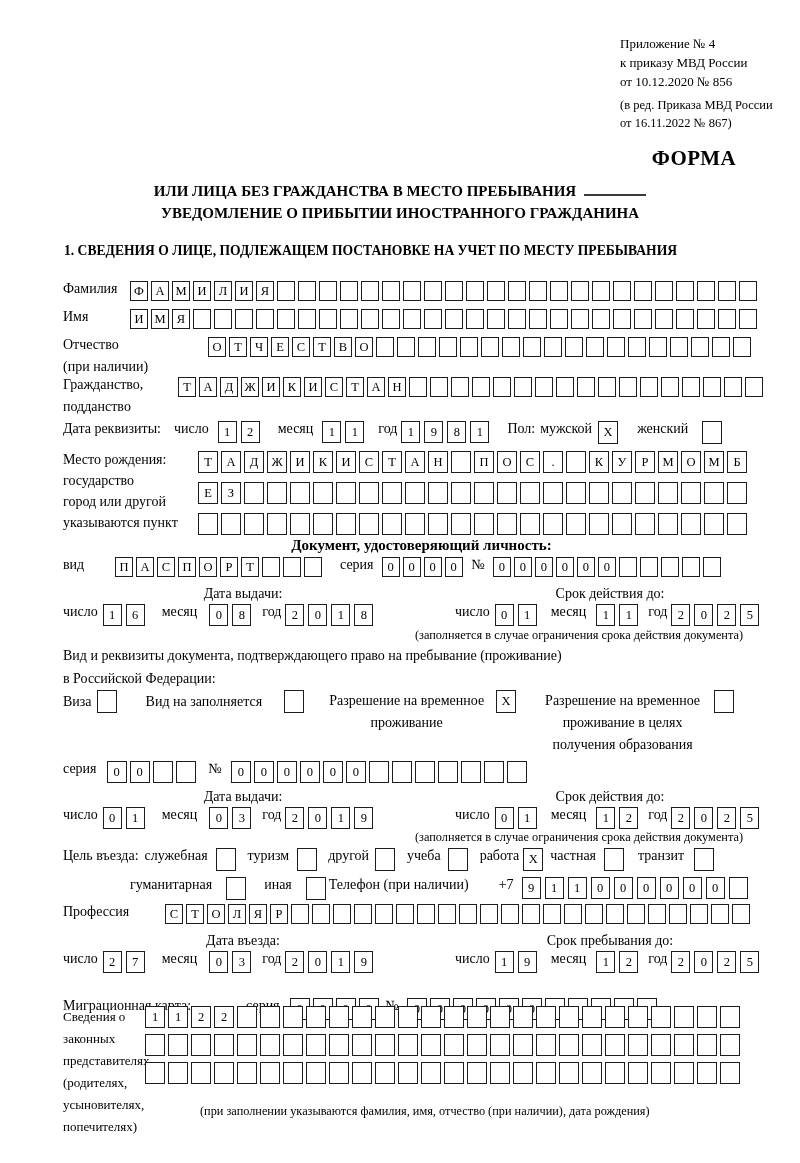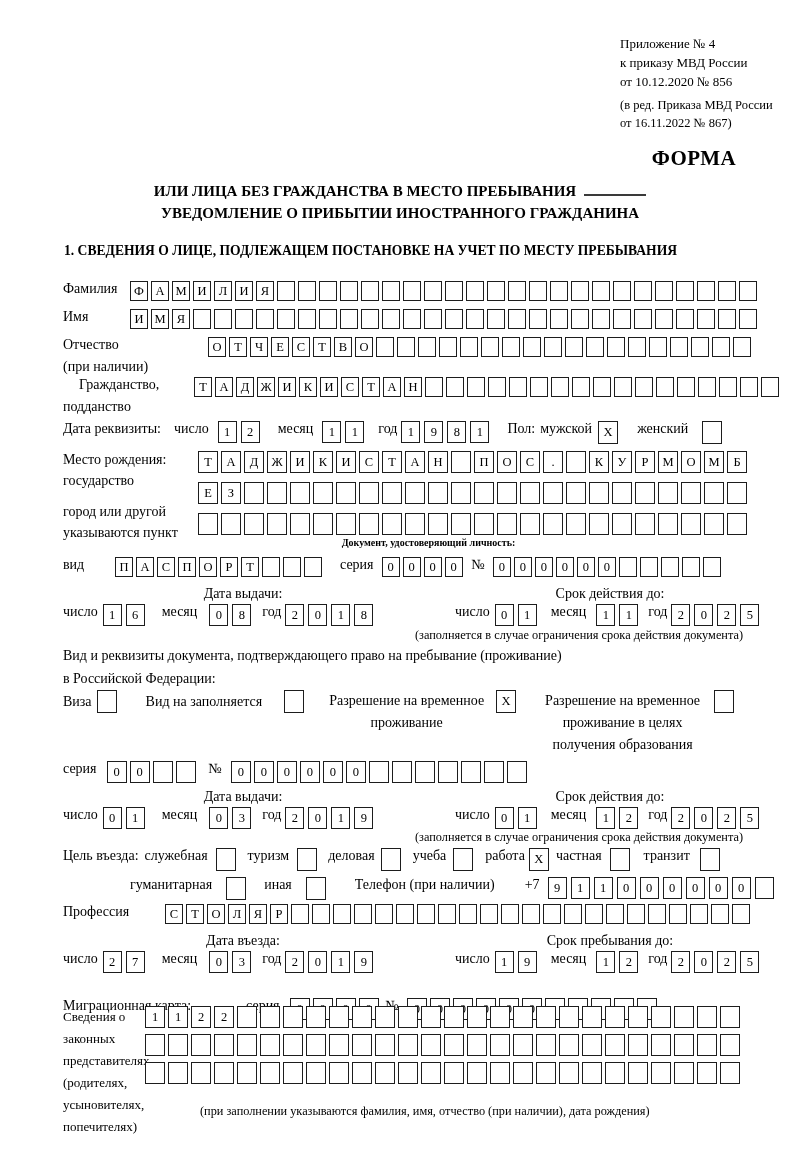--- a/index.html
+++ b/index.html
@@ -146,21 +146,21 @@
         <span class="cb"></span>
         <span class="cb"></span>
         <span class="cb"></span>
         <span class="cb"></span>
         <span class="cb"></span>
         <span class="cb"></span>
       </span>
   </div>
   <div class="abs lbl" style="left:63px;top:359px;">(при наличии)</div>
 
-  <div class="abs row" style="left:63px;top:377px;margin-left:16px;">
+  <div class="abs row" style="left:63px;top:377px;">
     <span class="lbl" style="width:115px;">Гражданство,</span>
     <span class="boxes">
         <span class="cb">Т</span>
         <span class="cb">А</span>
         <span class="cb">Д</span>
         <span class="cb">Ж</span>
         <span class="cb">И</span>
         <span class="cb">К</span>
         <span class="cb">И</span>
         <span class="cb">С</span>
@@ -214,21 +214,21 @@
       </span>
     <span class="lbl" style="margin-left:16px;">женский</span>
     <span class="boxes chk" style="margin-left:14px;">
         <span class="cb"></span>
       </span>
   </div>
 
   <div class="abs" style="left:63px;top:449px;width:135px;">
     <div class="lbl" style="line-height:21px;">Место рождения:</div>
     <div class="lbl" style="line-height:21px;">государство</div>
-    <div class="lbl" style="line-height:21px;margin-top:10px;">город или другой</div>
+    <div class="lbl" style="line-height:21px;">город или другой</div>
     <div class="lbl" style="line-height:21px;">указываются пункт</div>
   </div>
   <div class="abs boxes w" style="left:198px;top:451px;">
       <span class="cb">Т</span>
       <span class="cb">А</span>
       <span class="cb">Д</span>
       <span class="cb">Ж</span>
       <span class="cb">И</span>
       <span class="cb">К</span>
       <span class="cb">И</span>
@@ -296,21 +296,21 @@
       <span class="cb"></span>
       <span class="cb"></span>
       <span class="cb"></span>
       <span class="cb"></span>
       <span class="cb"></span>
       <span class="cb"></span>
       <span class="cb"></span>
       <span class="cb"></span>
     </div>
 
-  <div class="abs b colc" style="left:75px;top:537px;width:707px;font-size:10px;">Документ, удостоверяющий личность:</div>
+  <div class="abs b colc" style="left:68px;top:537px;width:707px;font-size:15px;">Документ, удостоверяющий личность:</div>
 
   <div class="abs row" style="left:63px;top:557px;">
     <span class="lbl" style="width:52px;">вид</span>
     <span class="boxes">
         <span class="cb">П</span>
         <span class="cb">А</span>
         <span class="cb">С</span>
         <span class="cb">П</span>
         <span class="cb">О</span>
         <span class="cb">Р</span>
@@ -486,21 +486,21 @@
   <div class="abs row" style="left:63px;top:848px;">
     <span class="lbl">Цель въезда:</span>
     <span class="lbl" style="margin-left:6px;">служебная</span>
     <span class="boxes chk" style="margin-left:8px;">
         <span class="cb"></span>
       </span>
     <span class="lbl" style="margin-left:9px;">туризм</span>
     <span class="boxes chk" style="margin-left:8px;">
         <span class="cb"></span>
       </span>
-    <span class="lbl" style="margin-left:8px;">деловая</span>
+    <span class="lbl" style="margin-left:8px;">другой</span>
     <span class="boxes chk" style="margin-left:6px;">
         <span class="cb"></span>
       </span>
     <span class="lbl" style="margin-left:9px;">учеба</span>
     <span class="boxes chk" style="margin-left:7px;">
         <span class="cb"></span>
       </span>
     <span class="lbl" style="margin-left:9px;">работа</span>
     <span class="boxes chk" style="margin-left:4px;">
         <span class="cb">X</span>
@@ -517,21 +517,21 @@
 
   <div class="abs row" style="left:130px;top:877px;">
     <span class="lbl">гуманитарная</span>
     <span class="boxes chk" style="margin-left:14px;">
         <span class="cb"></span>
       </span>
     <span class="lbl" style="margin-left:15px;">иная</span>
     <span class="boxes chk" style="margin-left:14px;">
         <span class="cb"></span>
       </span>
-    <span class="lbl" style="margin-left:26px;">Телефон (при наличии)</span>
+    <span class="lbl" style="">Телефон (при наличии)</span>
     <span class="lbl" style="margin-left:30px;">+7</span>
     <span class="boxes d" style="margin-left:8px;">
         <span class="cb">9</span>
         <span class="cb">1</span>
         <span class="cb">1</span>
         <span class="cb">0</span>
         <span class="cb">0</span>
         <span class="cb">0</span>
         <span class="cb">0</span>
         <span class="cb">0</span>

